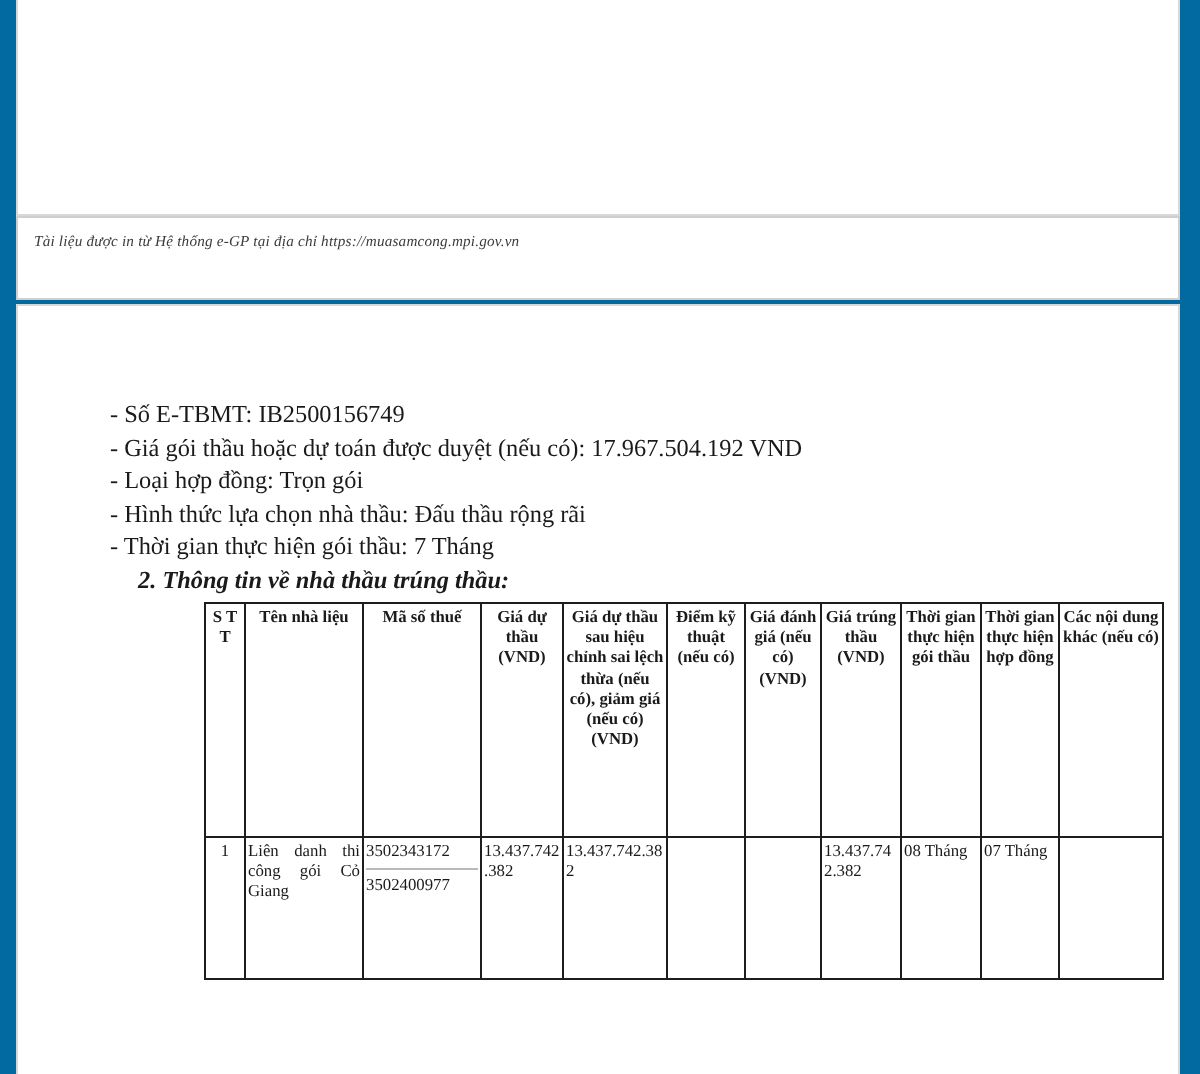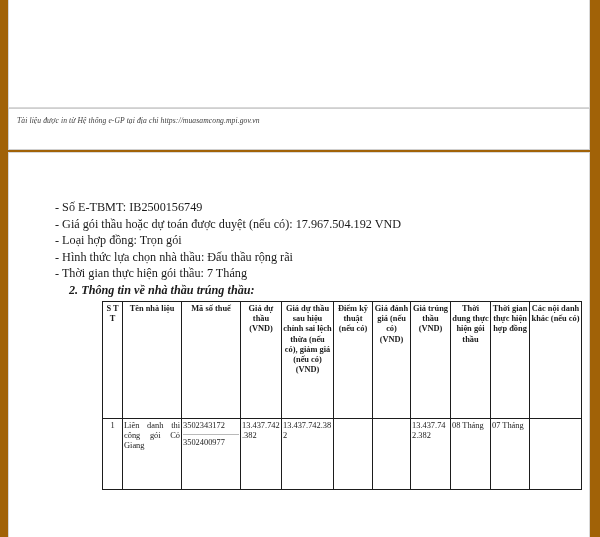--- a/index.html
+++ b/index.html
@@ -12,21 +12,21 @@
     height: 537px;
     overflow: hidden;
     font-family: "Liberation Serif", "DejaVu Serif", serif;
     color: #1a1a1a;
   }
 
   .viewport {
     position: relative;
     width: 600px;
     height: 537px;
-    background: #a16207;
+    background: #0369a1;
   }
 
   
   .page {
     position: absolute;
     left: 8px;
     width: 582px;
     background: #ffffff;
     border: 1px solid #d8d8d8;
     box-sizing: border-box;
@@ -166,23 +166,23 @@
         <thead>
           <tr>
             <th class="col-stt">S T T</th>
             <th class="col-name">Tên nhà liệu</th>
             <th class="col-tax">Mã số thuế</th>
             <th class="col-bid">Giá dự thầu (VND)</th>
             <th class="col-adj">Giá dự thầu sau hiệu chỉnh sai lệch thừa (nếu có), giảm giá (nếu có) (VND)</th>
             <th class="col-tech">Điểm kỹ thuật (nếu có)</th>
             <th class="col-eval">Giá đánh giá (nếu có) (VND)</th>
             <th class="col-win">Giá trúng thầu (VND)</th>
-            <th class="col-pkg">Thời dung thực hiện gói thầu</th>
+            <th class="col-pkg">Thời gian thực hiện gói thầu</th>
             <th class="col-ctr">Thời gian thực hiện hợp đồng</th>
-            <th class="col-other">Các nội danh khác (nếu có)</th>
+            <th class="col-other">Các nội dung khác (nếu có)</th>
           </tr>
         </thead>
         <tbody>
           <tr>
             <td class="c">1</td>
             <td class="just">Liên danh thi công gói Cỏ Giang</td>
             <td>
               <span class="tax-stack">
                 <span class="tax-a">3502343172</span>
                 <span class="tax-div"></span>

